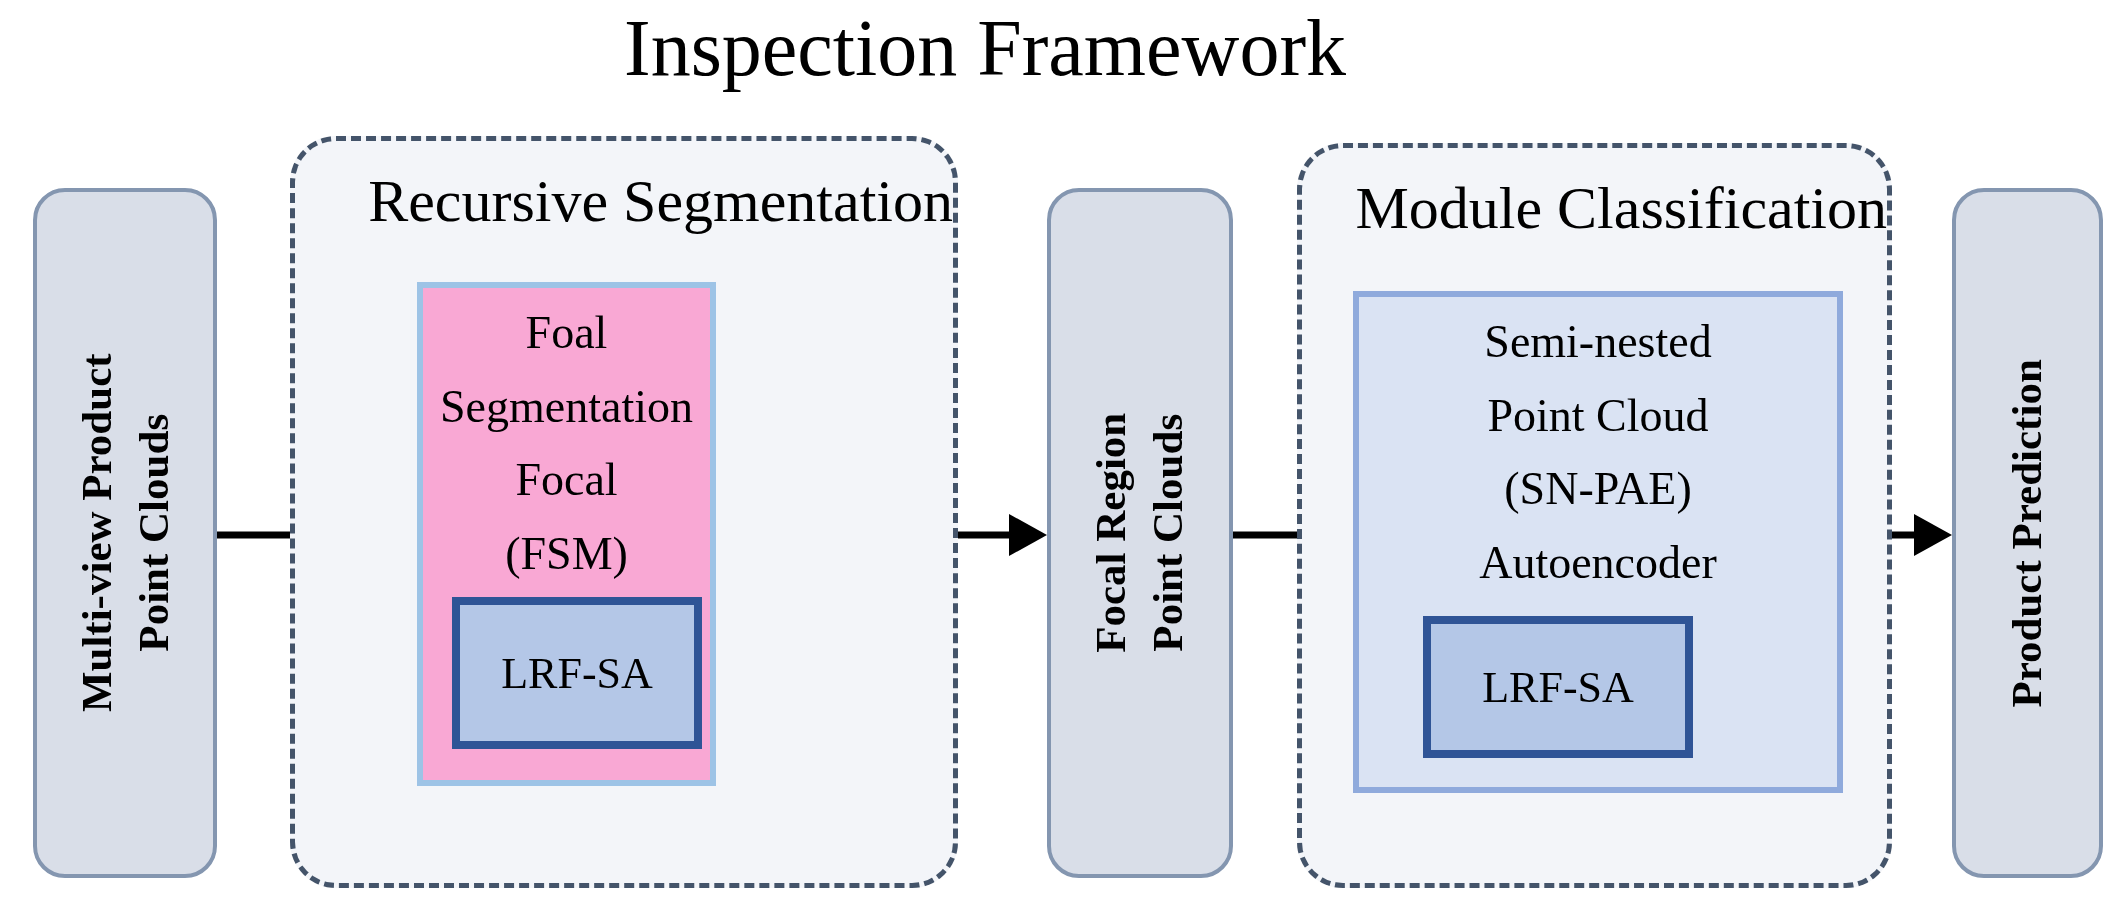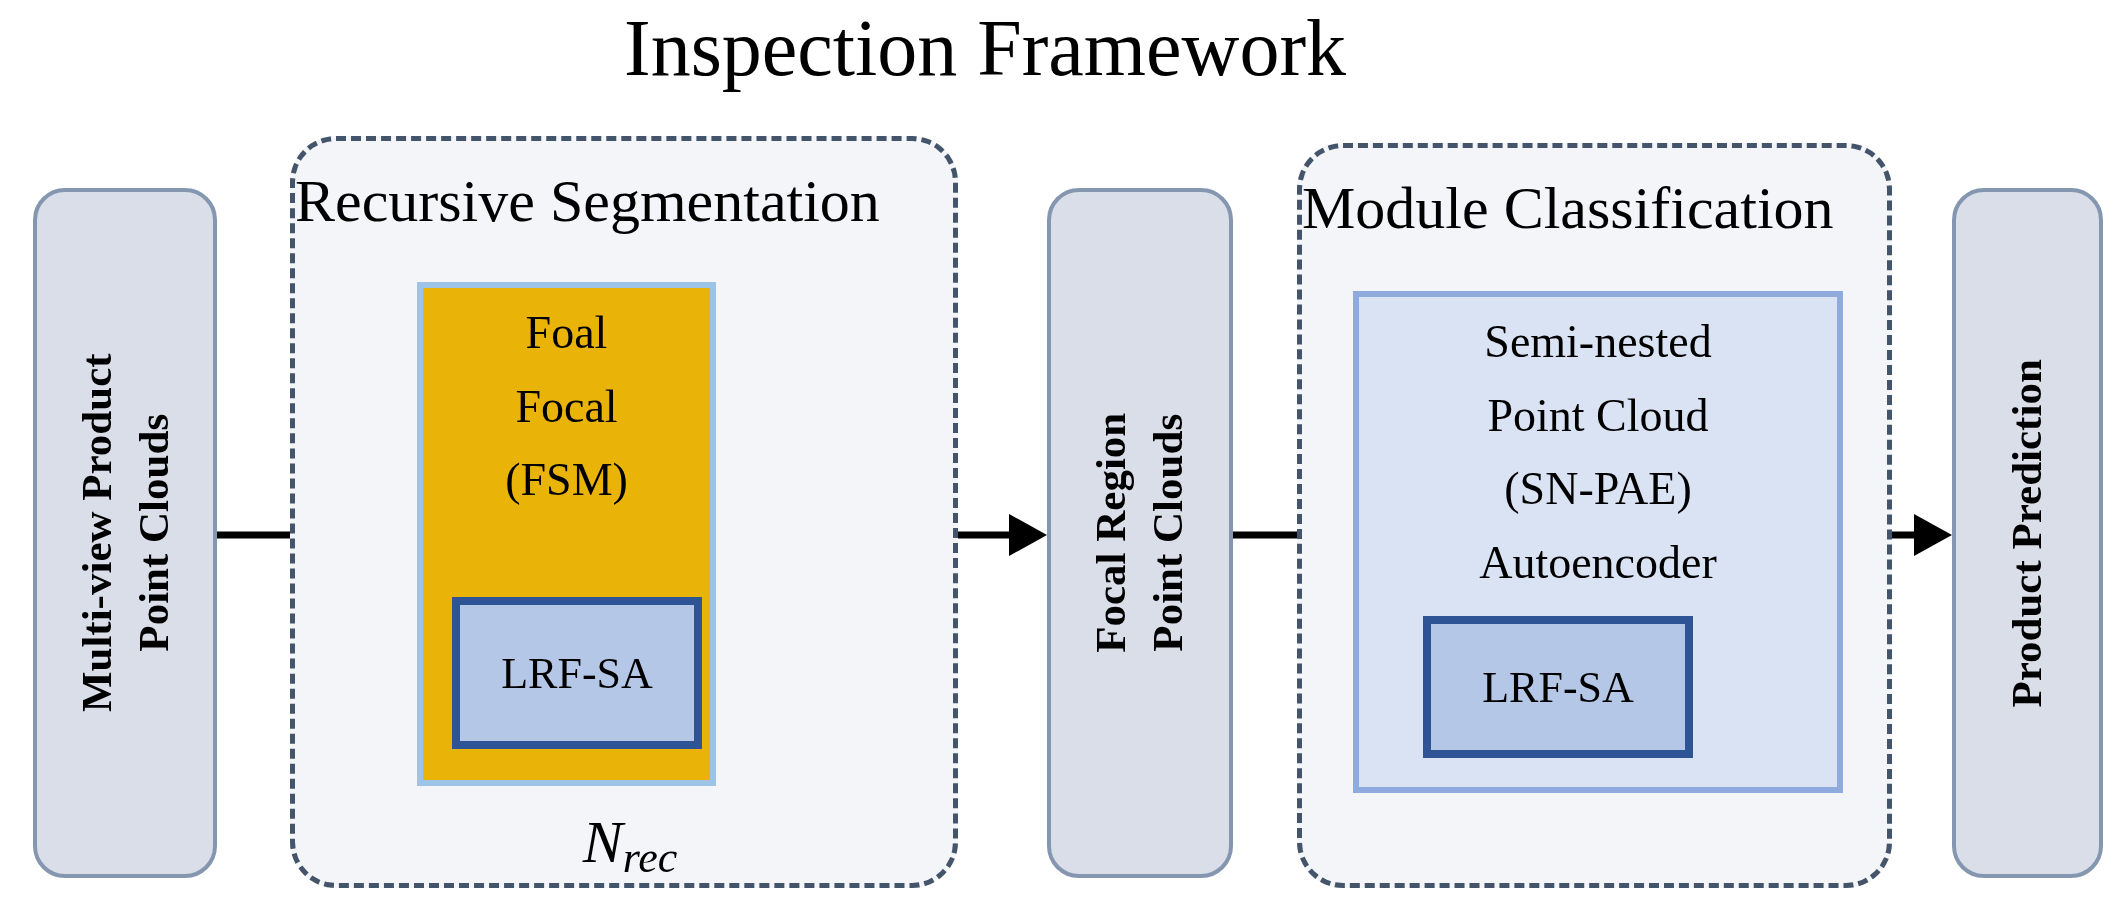--- a/index.html
+++ b/index.html
@@ -41,30 +41,30 @@
   .dbox{
     position:absolute;
     background:#f3f5f9;
     border:5px dashed #44546a;
     border-radius:46px;
     box-sizing:border-box;
   }
   .stage-label{
     position:absolute;
     left:0;right:0;top:26px;
-    text-align:left;
+    text-align:right;
     font-size:60px;
     white-space:nowrap;
   }
   
   .modbox{
     position:absolute;
     box-sizing:border-box;
   }
-  .modbox.fsm{background:#eab308;border:6px solid #9dc3e6;}
+  .modbox.fsm{background:#f9a8d4;border:6px solid #9dc3e6;}
   .modbox.snpae{background:#dae3f3;border:6px solid #8faadc;}
   .modtext{
     position:absolute;
     left:0;right:0;top:8px;
     text-align:center;
     font-size:46px;
     line-height:1.6;
   }
   .modline{display:block;white-space:nowrap;}
   .lrfbox{
@@ -134,29 +134,29 @@
     </div>
   </div>
 
   <div class="dbox" style="left:290px;top:136px;width:668px;height:752px;">
     <div class="stage-label">Recursive Segmentation</div>
   </div>
 
   <div class="modbox fsm" style="left:417px;top:282px;width:299px;height:504px;">
     <div class="modtext">
       <span class="modline">Foal</span>
+      <span class="modline">Segmentation</span>
       <span class="modline">Focal</span>
       <span class="modline">(FSM)</span>
     </div>
     <div class="lrfbox" style="left:29px;top:309px;width:250px;height:152px;">
       <span>LRF-SA</span>
     </div>
   </div>
 
-  <div class="loop-label"><i>N</i><sub>rec</sub></div>
 
   <div class="vbox" style="left:1047px;top:188px;width:186px;height:690px;">
     <div class="vlabel">
       <span class="vline">Focal Region</span>
       <span class="vline">Point Clouds</span>
     </div>
   </div>
 
   <div class="dbox" style="left:1297px;top:143px;width:595px;height:745px;">
     <div class="stage-label">Module Classification</div>

